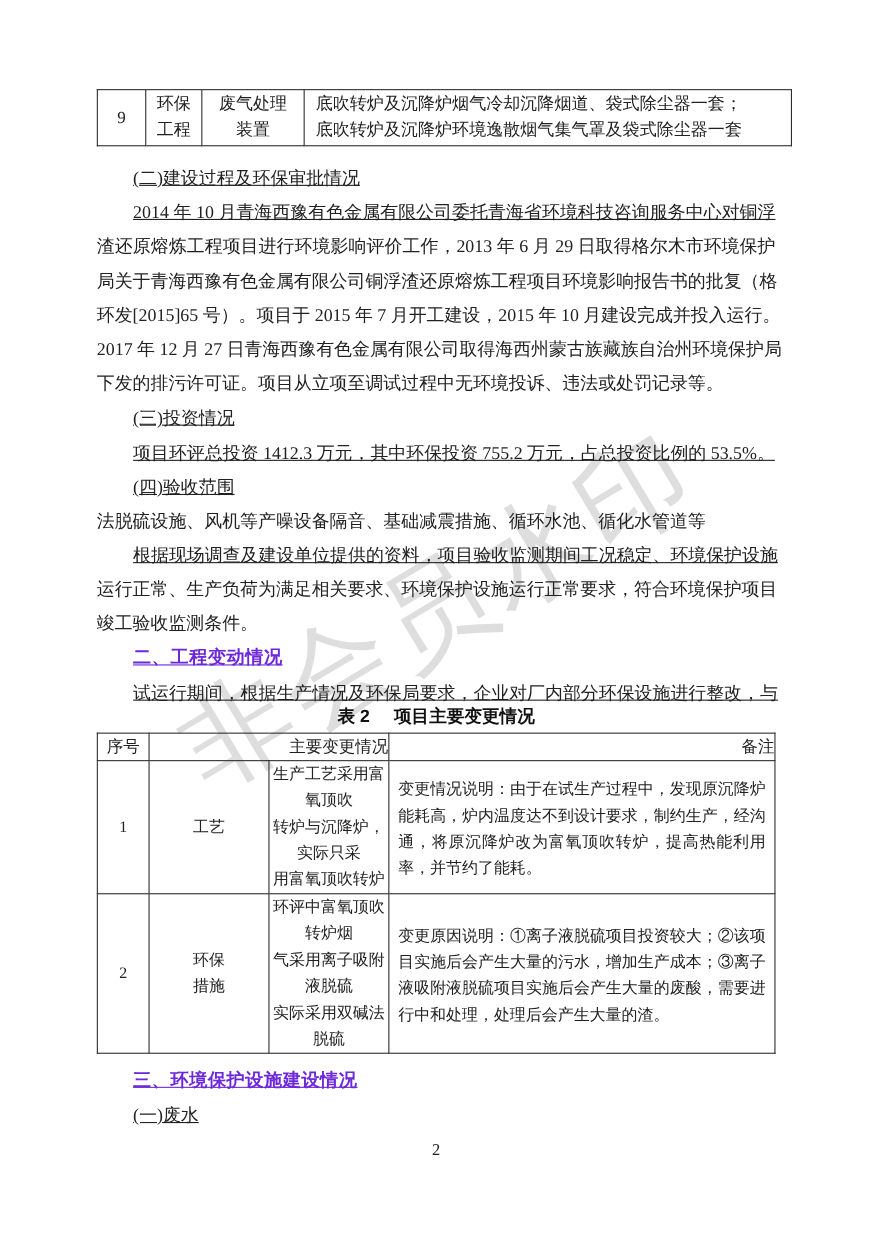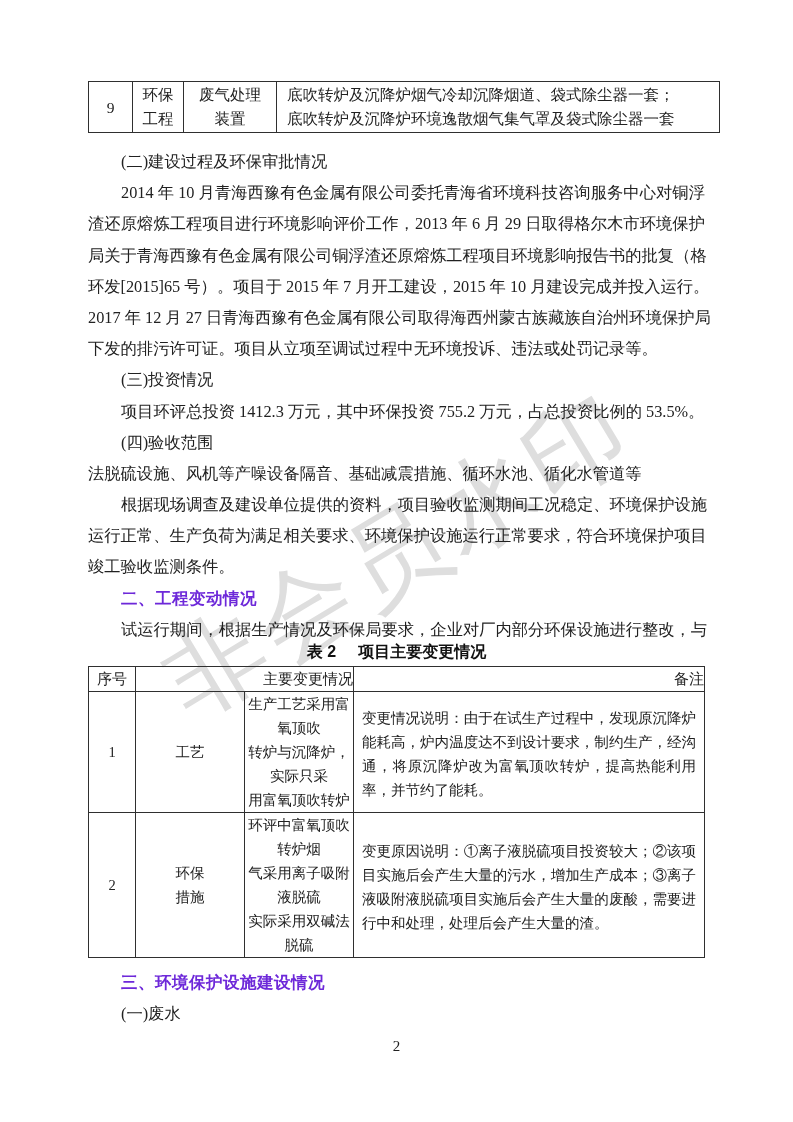--- a/index.html
+++ b/index.html
@@ -25,21 +25,21 @@
   td,th{border:1px solid #2f2f2f;font-weight:normal;overflow:hidden;}
   .t-top td{height:50px;font-size:15.5px;line-height:25px;text-align:center;vertical-align:middle;padding:0;}
   .t-top .c-no{width:43px;}
   .t-top .c-cat{width:50px;}
   .t-top .c-type{width:92px;}
   .t-top .c-desc{width:432px;text-align:left;padding-left:10px;}
 
   
   .textblock{margin-top:13px;}
   .line{height:31.2px;line-height:31.2px;font-size:16.3px;white-space:nowrap;}
-  .indent{padding-left:33px;}
+  .indent{padding-left:33px;text-decoration:underline;}
   .jfull{text-align:justify;text-align-last:justify;-moz-text-align-last:justify;text-justify:inter-character;}
   .h-bold{
     font-family:"Liberation Sans","DejaVu Sans",sans-serif;
     font-weight:bold;font-size:16.5px;letter-spacing:0.5px;color:#6d28d9;
   }
 
   
   .t2-caption{
     display:flex;justify-content:center;gap:22px;
     height:22px;line-height:22px;margin-top:-4px;margin-bottom:3px;

